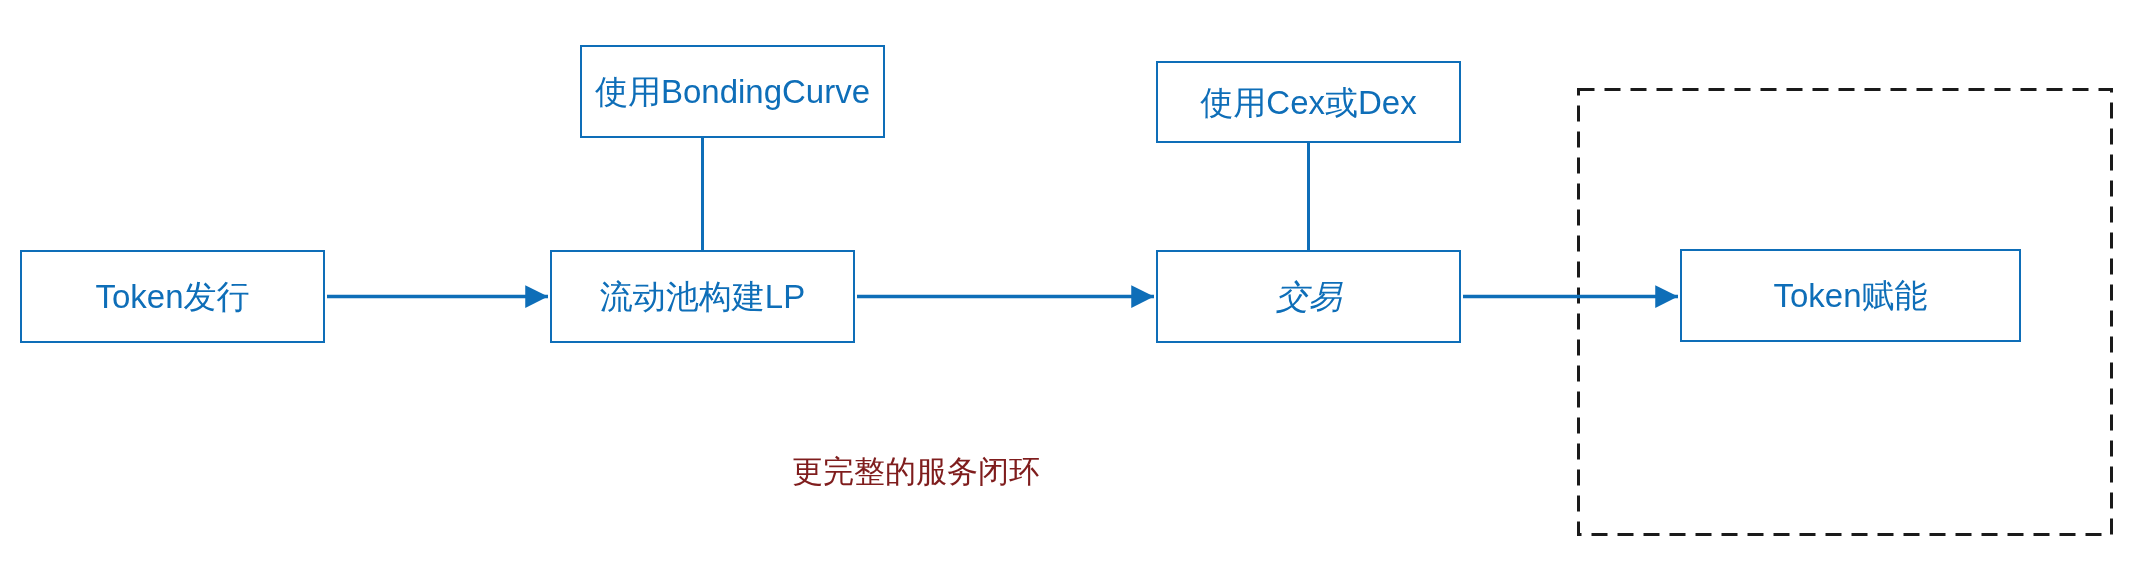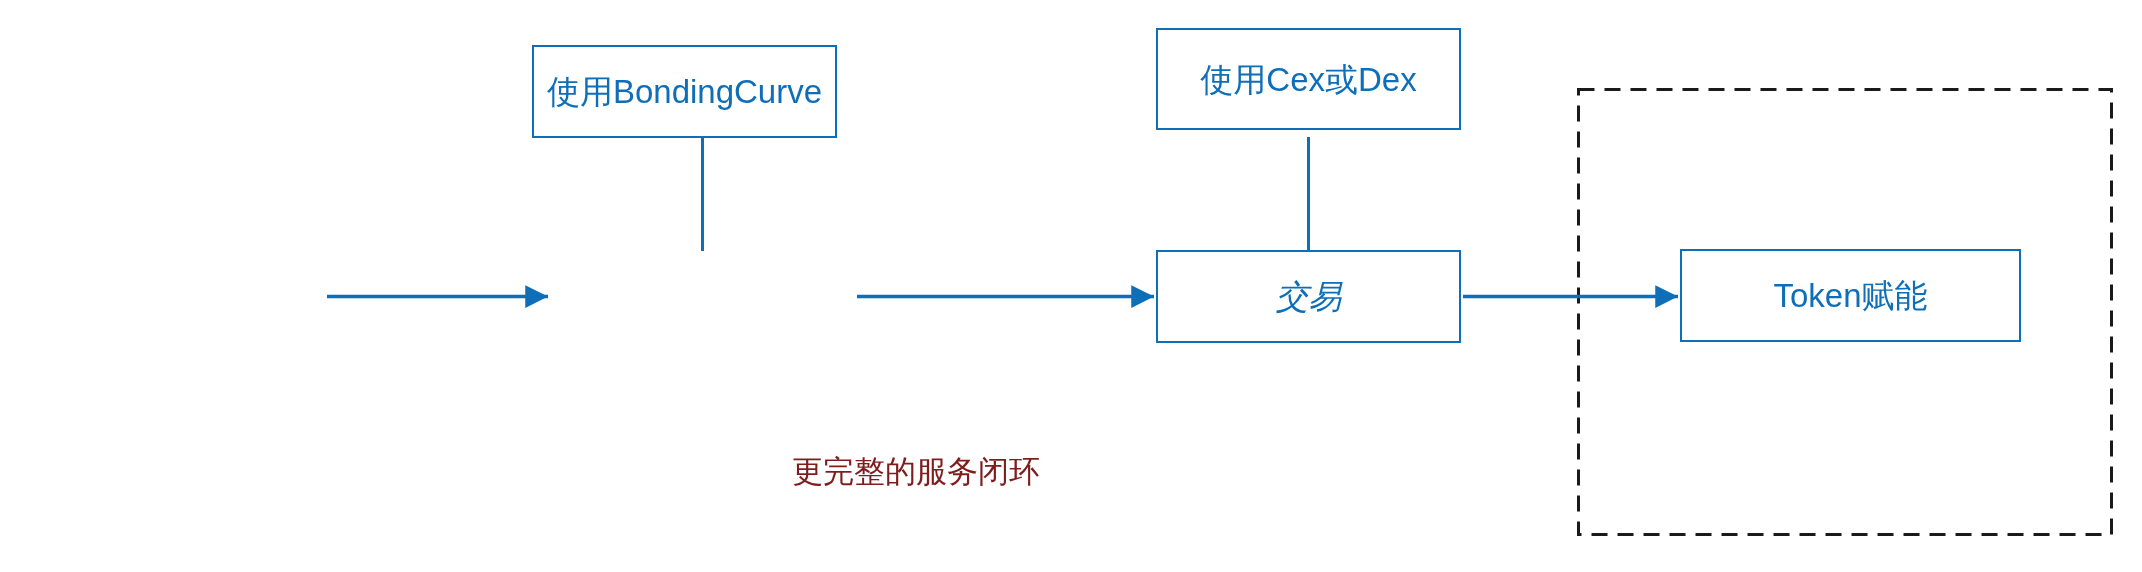--- a/index.html
+++ b/index.html
@@ -34,22 +34,22 @@
     line-height: 1;
     z-index: 2;
     white-space: nowrap;
   }
   
   .node-token-issuance   { left: 20px;   top: 250px; width: 305px; height: 93px; }
   .node-liquidity-pool   { left: 550px;  top: 250px; width: 305px; height: 93px; }
   .node-trading          { left: 1156px; top: 250px; width: 305px; height: 93px; font-style: italic; }
   .node-token-empowerment{ left: 1680px; top: 249px; width: 341px; height: 93px; }
   
-  .node-bonding-curve    { left: 532px;  top: 45px;  width: 305px; height: 93px; }
-  .node-cex-dex          { left: 1156px; top: 28px;  width: 305px; height: 102px; text-align: center; }
+  .node-bonding-curve    { left: 580px;  top: 45px;  width: 305px; height: 93px; }
+  .node-cex-dex          { left: 1156px; top: 61px;  width: 305px; height: 82px; text-align: center; }
 
   .caption {
     position: absolute;
     left: 790px;
     top: 451px;
     width: 252px;
     text-align: center;
     font-size: 31px;
     color: #7f1d1d;
     z-index: 2;
@@ -71,25 +71,31 @@
     <rect x="1578.5" y="89.5" width="533" height="445" fill="none" stroke="#1a1a1a" stroke-width="3" stroke-dasharray="16 10"></rect>
 
     <line x1="702.5" y1="137" x2="702.5" y2="251" stroke="#0e6eb8" stroke-width="3"></line>
     <line x1="1308.5" y1="137" x2="1308.5" y2="251" stroke="#0e6eb8" stroke-width="3"></line>
 
     <line x1="327" y1="296.5" x2="548" y2="296.5" stroke="#0e6eb8" stroke-width="3.5" marker-end="url(#arrowhead)"></line>
     <line x1="857" y1="296.5" x2="1154" y2="296.5" stroke="#0e6eb8" stroke-width="3.5" marker-end="url(#arrowhead)"></line>
     <line x1="1463" y1="296.5" x2="1678" y2="296.5" stroke="#0e6eb8" stroke-width="3.5" marker-end="url(#arrowhead)"></line>
   </svg>
 
+  <div class="node node-token-issuance">
+    <span>Token发行</span>
+  </div>
 
   <div class="node node-bonding-curve">
     <span>使用BondingCurve</span>
   </div>
 
+  <div class="node node-liquidity-pool">
+    <span>流动池构建LP</span>
+  </div>
 
   <div class="node node-cex-dex">
     <span>使用Cex或Dex</span>
   </div>
 
   <div class="node node-trading">
     <span>交易</span>
   </div>
 
   <div class="node node-token-empowerment">

